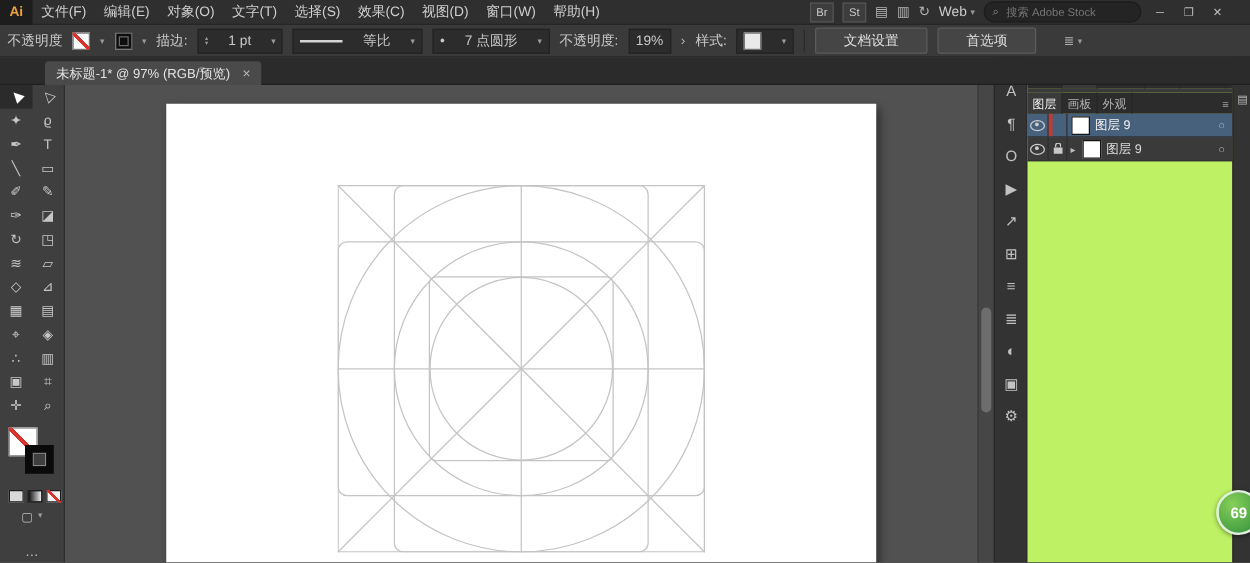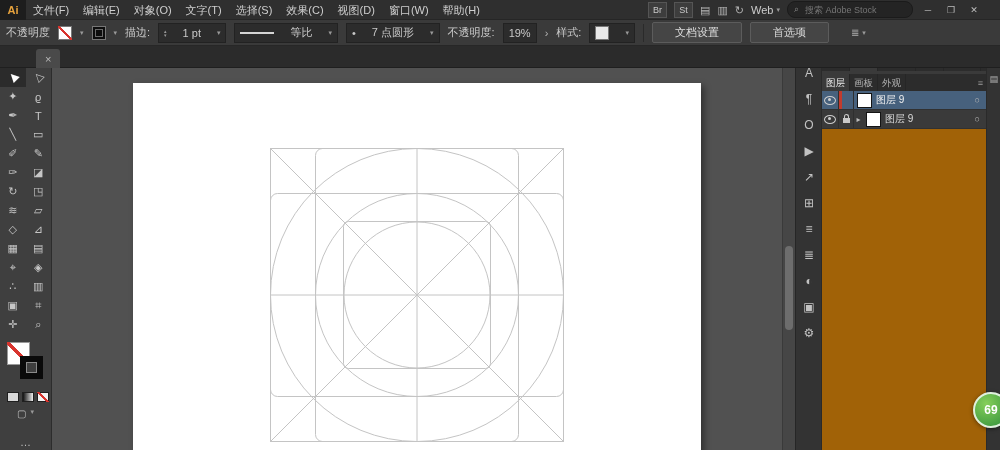--- a/index.html
+++ b/index.html
@@ -85,21 +85,21 @@
             border-left:1px solid #3a3a3a;box-sizing:border-box}
   .v-thumb{position:absolute;left:2px;top:178px;width:8px;height:84px;background:#6d6d6d;border-radius:4px}
 
   
   .dock{position:absolute;left:795px;top:46px;width:205px;height:404px;background:#333333;
         border-left:1px solid #262626;box-sizing:border-box;z-index:3}
   .panel-strip{position:absolute;left:0;top:0;width:26px;height:100%;background:#333333;
         border-right:1px solid #2a2a2a;box-sizing:border-box;padding-top:14px}
   .strip-ic{width:26px;height:26px;display:flex;align-items:center;justify-content:center;
         color:#c2c2c2;font-size:12px}
-  .panel-main{position:absolute;left:26px;top:8px;width:164px;bottom:0;background:#a16207}
+  .panel-main{position:absolute;left:26px;top:8px;width:164px;bottom:0;background:#bef264}
   .tabs-row{height:17px;background:#2c2c2c;display:flex;align-items:stretch;overflow:hidden}
   .ptab{padding:2px 4px 1px 4px;font-size:9.5px;color:#b2b2b2;display:flex;align-items:center;
         white-space:nowrap;border-right:1px solid #262626}
   .ptab.act{background:#3a3a3a;color:#ececec}
   .tabs-menu{margin-left:auto;color:#9a9a9a;font-size:9px;display:flex;align-items:center;padding:0 3px}
   .tabs-gap{height:3px;background:#3a3a3a}
   .layers{background:#3a3a3a}
   .layer-row{height:18px;display:flex;align-items:center;font-size:10px;color:#dcdcdc;
         border-bottom:1px solid #313131}
   .layer-row.sel{background:#47617d;color:#f2f2f2}
@@ -201,20 +201,21 @@
   <button class="opt-btn">文档设置</button>
   <button class="opt-btn">首选项</button>
   <span class="ob-extra">
     <span>≣</span>
       <span class="caret">▾</span>
   </span>
 </div>
 
 <div class="tabbar">
   <div class="doc-tab">
+    <span>未标题-1* @ 97% (RGB/预览)</span>
     <span class="tab-x">×</span>
   </div>
 </div>
 
 <div class="toolbar">
   <div class="tools-grid">
     <div class="tool act">
         <span class="rotNW">▶</span>
       </div>
     <div class="tool">

